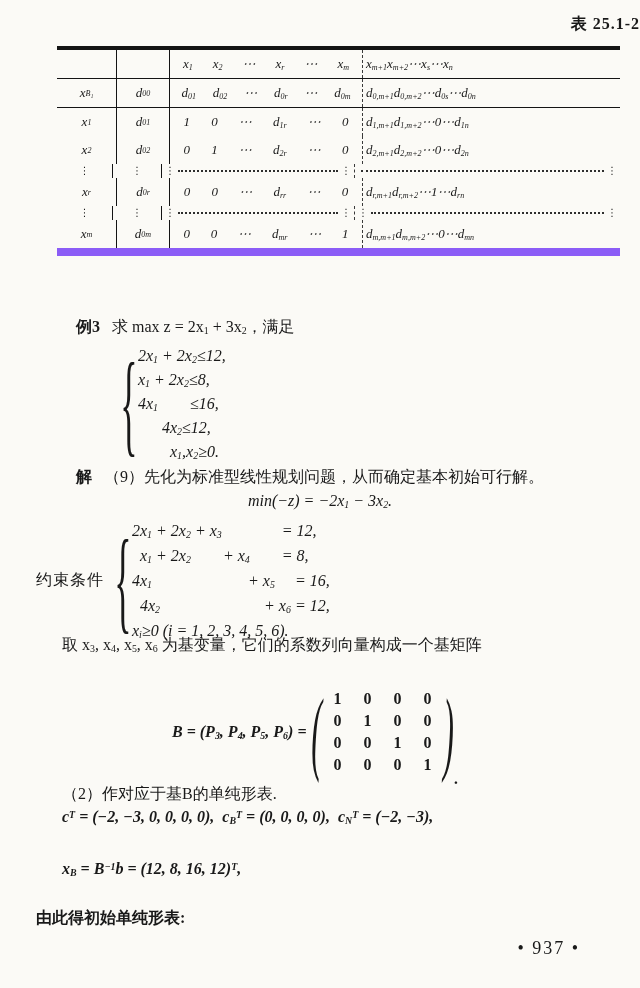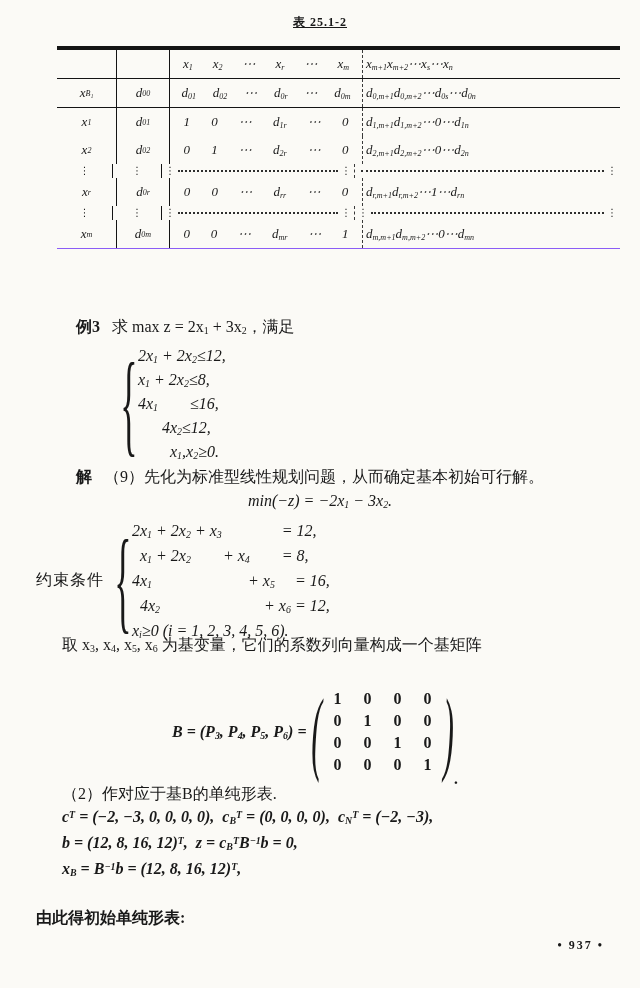--- a/index.html
+++ b/index.html
@@ -7,24 +7,24 @@
     position:relative; width:640px; height:988px;
     background:#fbfaf6; color:#191919; overflow:hidden;
     font-family:"Liberation Serif","DejaVu Serif",serif;
     font-size:16px;
   }
   sub{font-size:0.62em; vertical-align:-0.25em; letter-spacing:0;}
   sup{font-size:0.62em; vertical-align:0.45em;}
   .abs{position:absolute;}
   .b{font-weight:bold;}
   
-  .tbl-title{top:14px; left:0; width:100%; text-align:center; font-weight:bold; font-size:12px; letter-spacing:1px;text-decoration:underline;}
+  .tbl-title{top:14px; left:0; width:100%; text-align:right; font-weight:bold; font-size:16px; letter-spacing:1px;}
   .tbl{
     top:46px; left:57px; width:563px;
-    border-top:4px solid #141414; border-bottom:1px solid #8b5cf6;
+    border-top:4px solid #141414; border-bottom:8px solid #8b5cf6;
     font-size:13px; font-style:italic;
   }
   .trow{display:flex; align-items:stretch;}
   .hr1{border-bottom:1.5px solid #141414;}
   .hr2{border-bottom:1.5px solid #141414;}
   .cA{width:55px; flex:none; border-right:1px solid #141414; display:flex; align-items:center; justify-content:center; padding:6px 2px;}
   .cB{width:48px; flex:none; border-right:1px solid #141414; display:flex; align-items:center; justify-content:center; padding:6px 2px;}
   .cL{width:186px; flex:none; border-right:1px dashed #3a3a3a; display:flex; align-items:center; justify-content:space-around; padding:6px 3px;}
   .cR{flex:1; display:flex; align-items:center; justify-content:flex-start; padding:6px 3px;}
   .dots .cA,.dots .cB{padding:0;}
@@ -45,21 +45,21 @@
   .mline{white-space:pre; font-style:italic; font-size:16px;}
   .sys-label{font-style:normal; margin-right:10px; letter-spacing:1px;}
   .obj{left:0; width:100%; text-align:center; font-style:italic;}
   
   .bmat{display:flex; align-items:center; font-style:italic; font-weight:600;}
   .paren{display:flex; align-items:center; justify-content:center; width:12px;}
   .paren span{font-size:32px; transform:scaleY(2.9); display:block; font-weight:400;}
   .mat{display:flex; flex-direction:column; margin:12px 2px;}
   .mrow{height:22px; line-height:22px; letter-spacing:9px; font-style:normal; font-weight:600; text-align:center; padding-left:9px;}
   .eq{left:62px; width:560px; font-style:italic; font-weight:600; white-space:pre;}
-  .pageno{top:938px; right:36px; font-weight:bold; font-size:12px; letter-spacing:2px;}
+  .pageno{top:938px; right:60px; font-weight:normal; font-size:18px; letter-spacing:2px;}
 </style>
 </head>
 <body>
 
 <div class="page">
 
   <div class="abs tbl-title">表  25.1-2</div>
 
   <div class="abs tbl">
 
@@ -282,20 +282,19 @@
     </div>
     <span class="paren">
         <span>)</span>
       </span>
     <span style="align-self:flex-end">.</span>
   </div>
 
   <div class="abs line" style="top:784px; left:62px">（2）作对应于基B的单纯形表.</div>
 
   <div class="abs eq" style="top:808px">c<sup>T</sup> = (−2, −3, 0, 0, 0, 0),  c<sub>B</sub><sup>T</sup> = (0, 0, 0, 0),  c<sub>N</sub><sup>T</sup> = (−2, −3),</div>
-  <div class="abs eq" style="top:834px">b = (12, 8, 16, 12)<sup>T</sup>,  z = c<sub>B</sub><sup>T</sup>B<sup>−1</sup>b = 0,</div>
   <div class="abs eq" style="top:860px">x<sub>B</sub> = B<sup>−1</sup>b = (12, 8, 16, 12)<sup>T</sup>,</div>
 
   <div class="abs line b" style="top:908px; left:36px">由此得初始单纯形表:</div>
 
   <div class="abs pageno">• 937 •</div>
 
 </div>
 
 </body></html>

